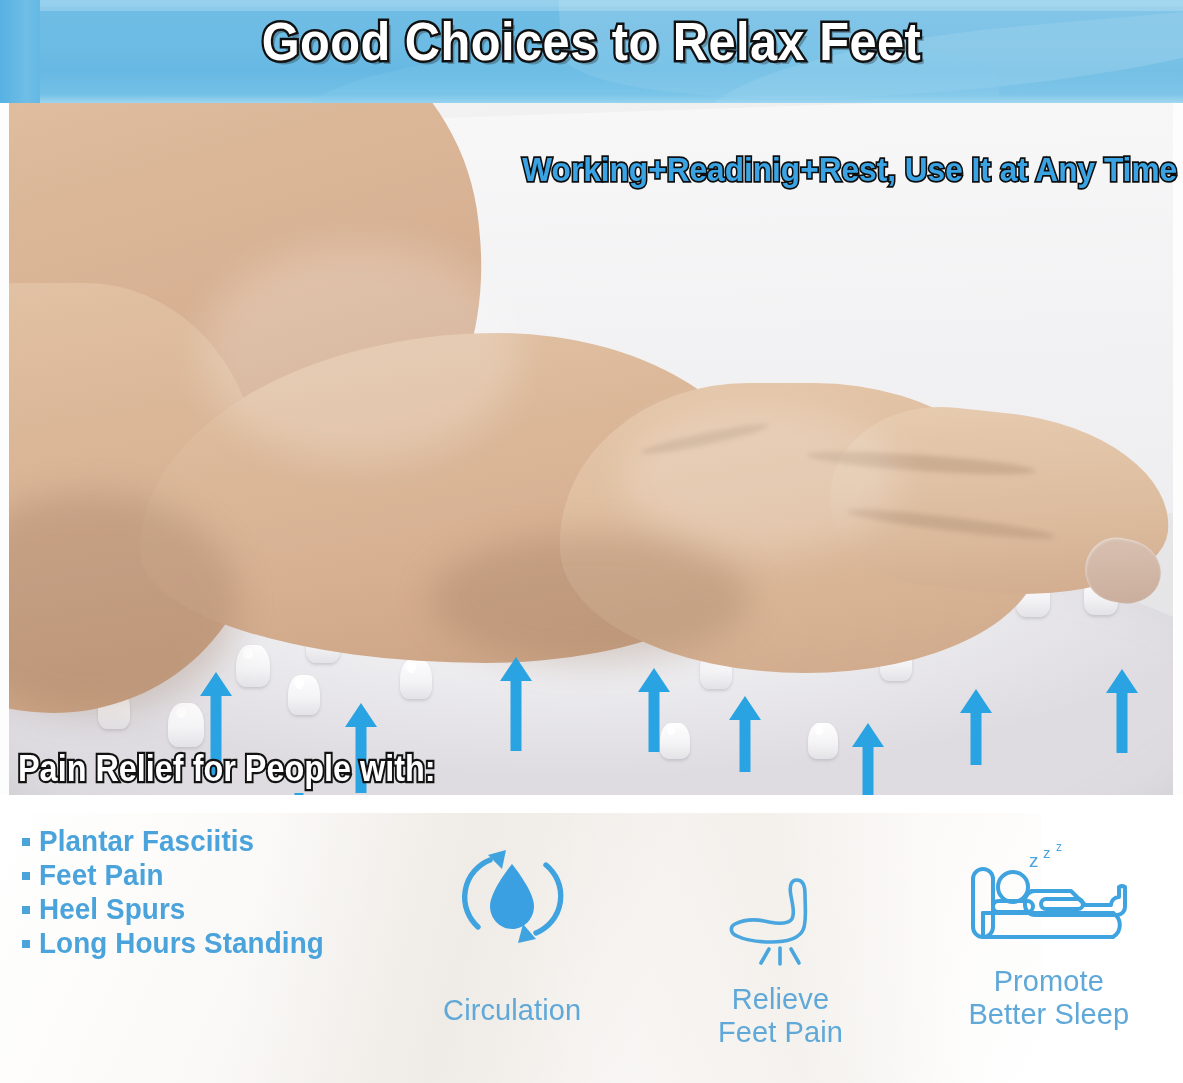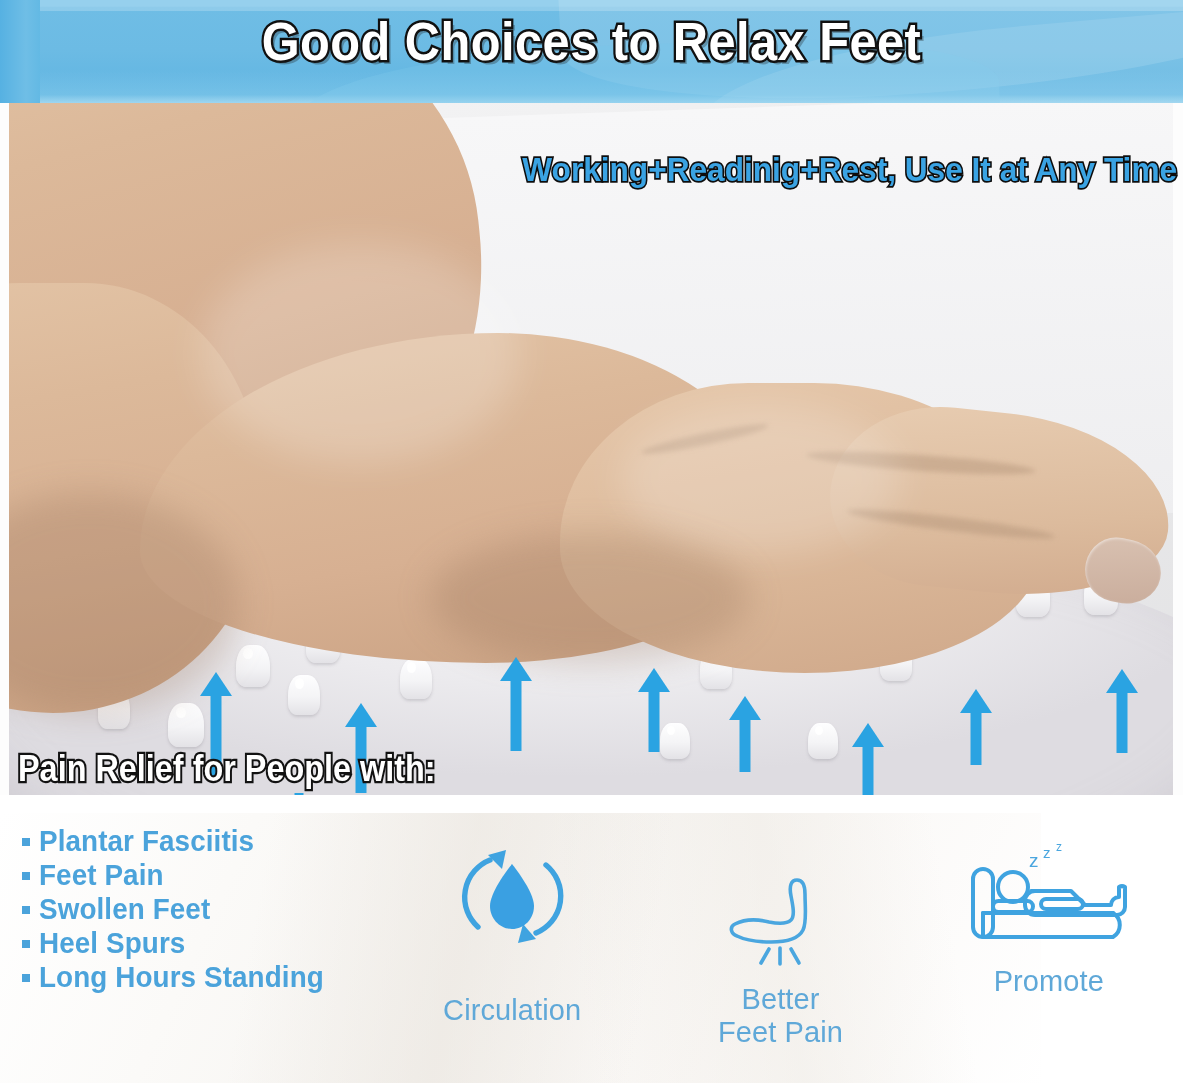--- a/index.html
+++ b/index.html
@@ -431,24 +431,20 @@
       <div class="bullet-row">
         <span class="bullet-sq"></span>
         <span class="bullet-txt">Plantar Fasciitis</span>
       </div>
       <div class="bullet-row">
         <span class="bullet-sq"></span>
         <span class="bullet-txt">Feet Pain</span>
       </div>
       <div class="bullet-row">
         <span class="bullet-sq"></span>
-        <span class="bullet-txt">Swollen Feet</span>
-      </div>
-      <div class="bullet-row">
-        <span class="bullet-sq"></span>
         <span class="bullet-txt">Heel Spurs</span>
       </div>
       <div class="bullet-row">
         <span class="bullet-sq"></span>
         <span class="bullet-txt">Long Hours Standing</span>
       </div>
     </div>
 
     <div class="benefits">
 
@@ -480,21 +476,21 @@
                        C72 14 74 8 80 8 C86 8 88 14 88 22
                        C88 36 90 50 86 58 C82 66 70 70 54 70
                        C40 70 28 68 20 64 Z"></path>
               <path d="M63 76 L63 92"></path>
               <path d="M52 77 L44 91"></path>
               <path d="M74 77 L82 91"></path>
             </g>
           </svg>
         </div>
         <div class="blabel">
-          <span>Better</span><br>
+          <span>Relieve</span><br>
           <span>Feet Pain</span>
         </div>
       </div>
 
       <div class="benefit b3">
         <div class="icon-wrap">
           <svg width="172" height="118" viewBox="0 0 172 118">
             <g fill="none" stroke="#3fa3e0" stroke-width="4" stroke-linecap="round" stroke-linejoin="round">
 
               <rect x="10" y="26" width="20" height="68" rx="10"></rect>
@@ -517,19 +513,20 @@
 
             <g fill="#4aa6df" font-family="Liberation Sans, sans-serif" font-weight="400">
               <text x="66" y="24" font-size="19">z</text>
               <text x="80" y="15" font-size="15">z</text>
               <text x="93" y="8" font-size="12">z</text>
             </g>
           </svg>
         </div>
         <div class="blabel">
           <span>Promote</span><br>
+          <span>Better Sleep</span>
         </div>
       </div>
 
     </div>
   </div>
 
 </div>
 
 </body></html>

